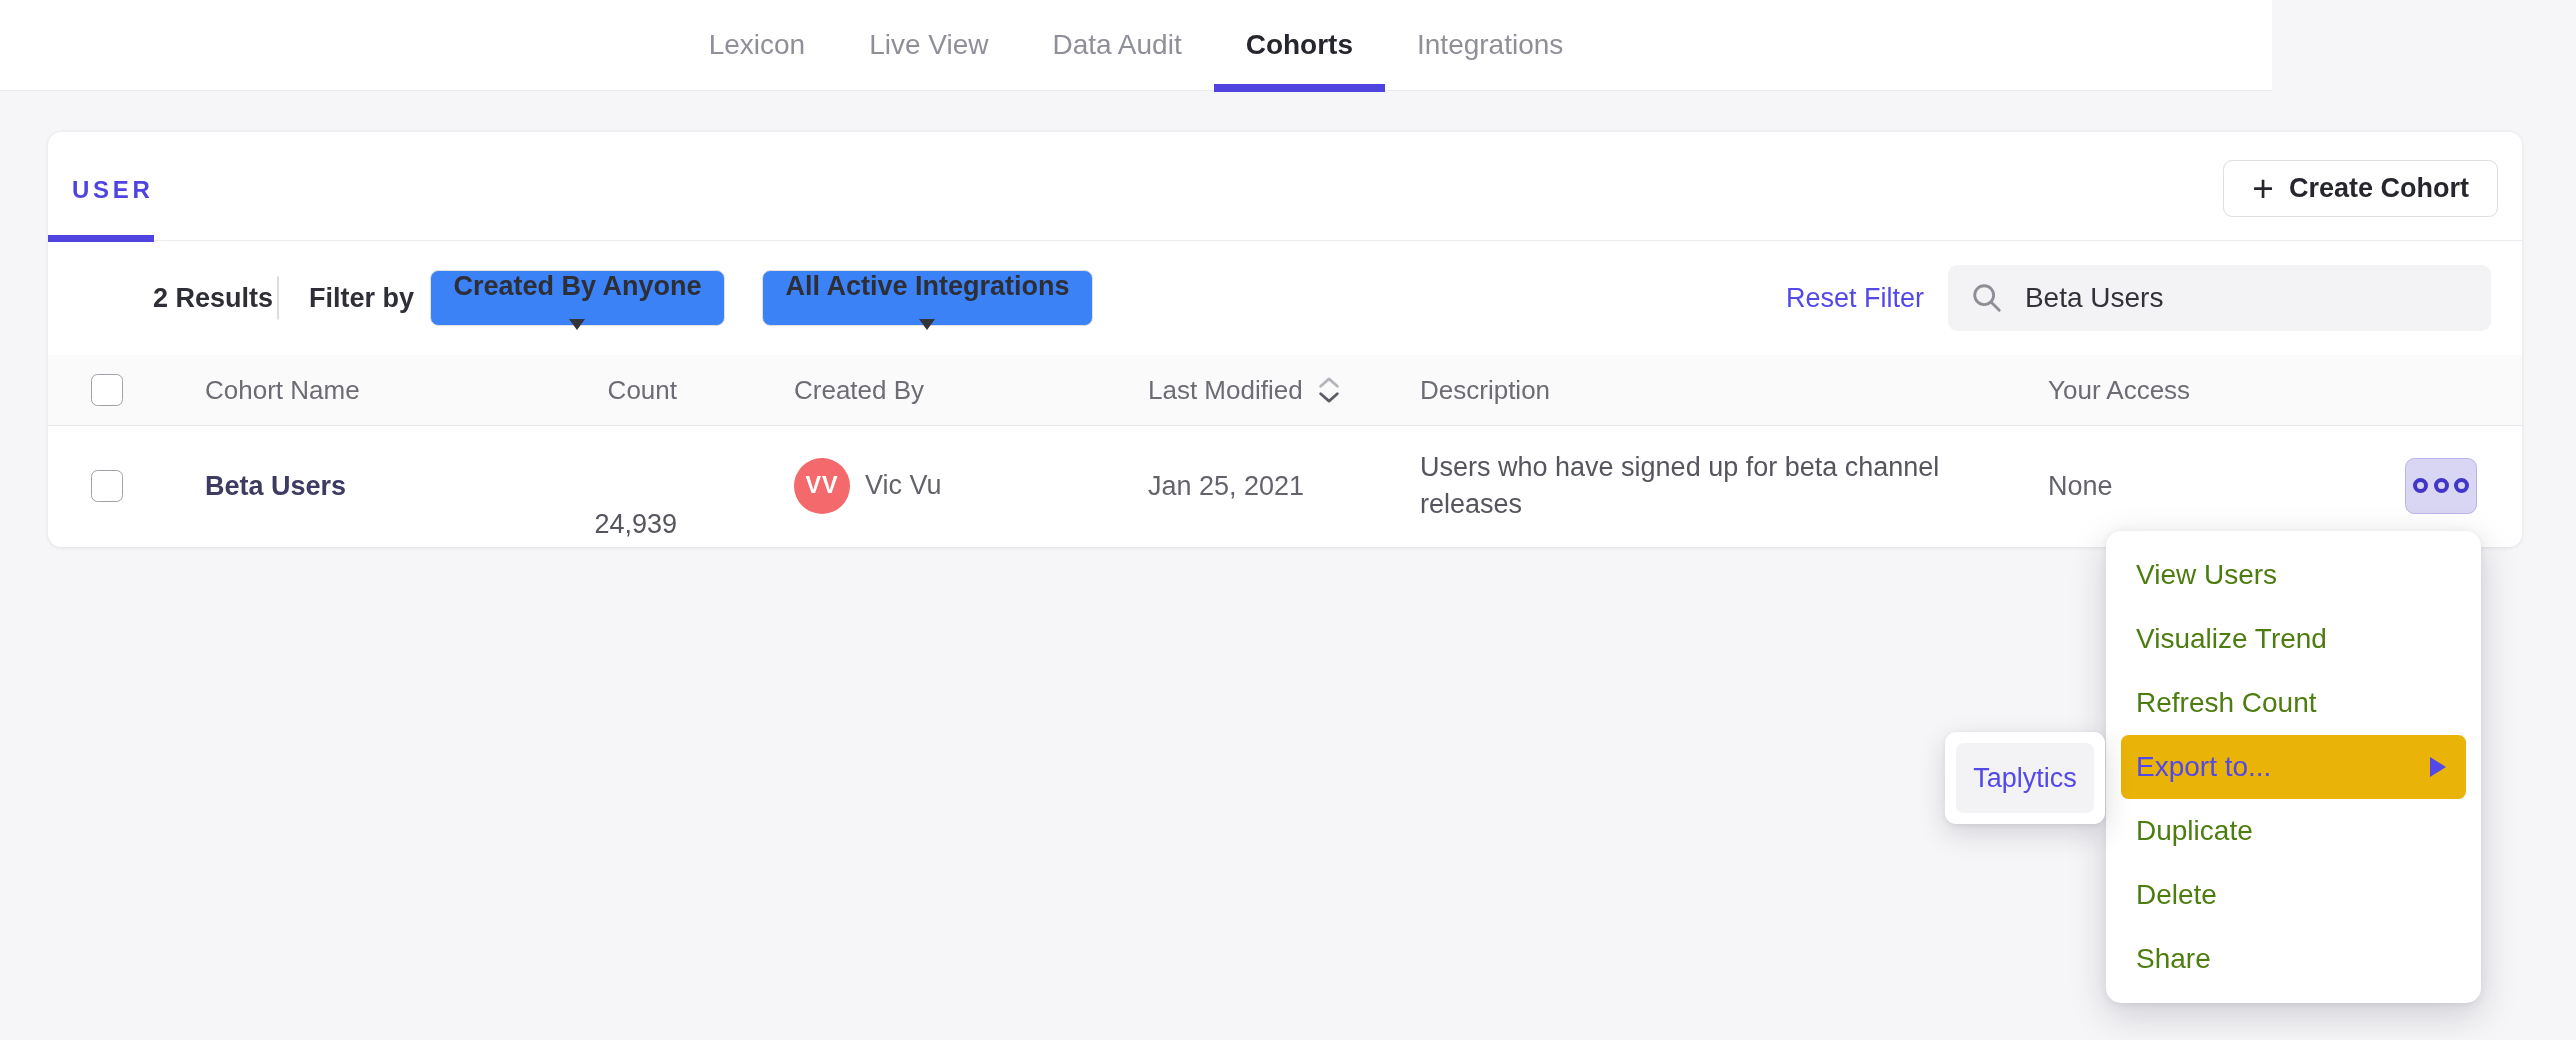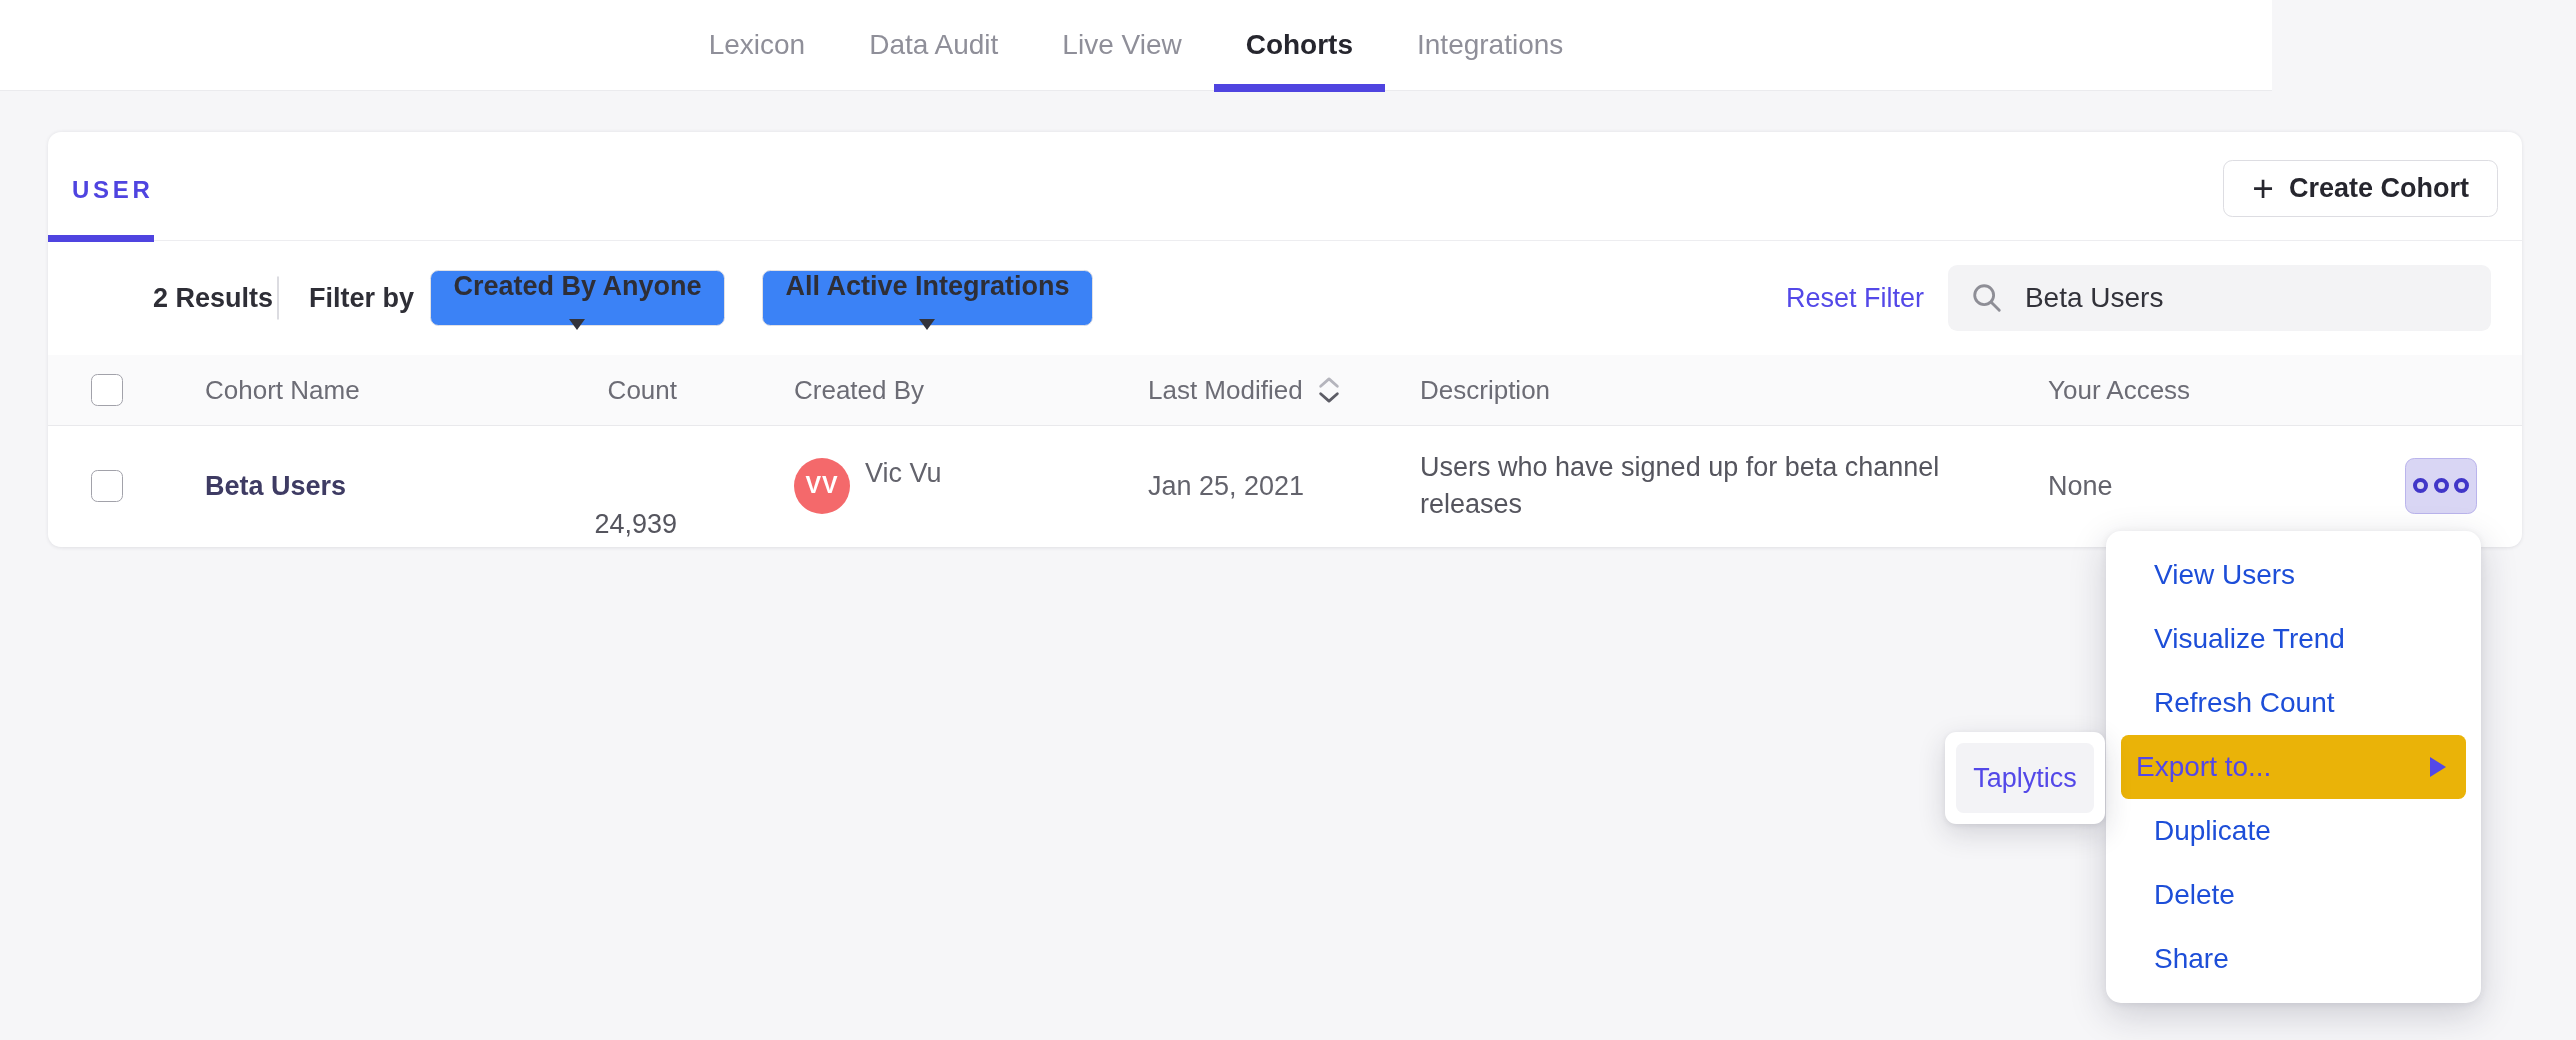--- a/index.html
+++ b/index.html
@@ -94,21 +94,21 @@
   .col-access { left: 2000px; }
 
   .checkbox {
     width: 32px; height: 32px; border: 1.9px solid #a2a2aa; border-radius: 6.5px;
     background: #fff; cursor: pointer;
   }
 
   .trow { position: relative; height: 119px; }
   .row-name { font-size: 27px; font-weight: 700; color: #3e3b63; cursor: pointer; }
   .row-count { font-size: 27px; color: #55555e; margin-top: 38px; }
-  .creator-cell { display: flex; gap: 15px; }
+  .creator-cell { display: flex; align-items: center; gap: 15px; }
   .avatar {
     width: 56px; height: 56px; border-radius: 50%; background: #f4696b;
     display: flex; align-items: center; justify-content: center;
     color: #fff; font-size: 23.4px; font-weight: 700; letter-spacing: 0.9px;
   }
   .creator-name, .row-date, .row-access { font-size: 27px; color: #63636c; }
   .row-desc { font-size: 27px; line-height: 37px; color: #55555e; width: 523px; }
   .more-btn {
     left: 2357px; width: 72px; height: 56px;
     background: #d9d6f4; border: 1.9px solid #bab4ec; border-radius: 9.3px;
@@ -118,22 +118,22 @@
   .ring { width: 15px; height: 15px; border: 4.7px solid #4136c8; border-radius: 50%; }
 
   
   .context-menu {
     position: absolute; left: 2106px; top: 531px; width: 375px;
     background: #fff; border-radius: 15px; padding: 12px 0;
     box-shadow: 0 11.2px 37px rgba(30,30,55,0.18), 0 1.9px 7.5px rgba(30,30,55,0.08);
     z-index: 10;
   }
   .menu-item {
-    height: 64px; display: flex; align-items: center; padding-left: 48px;
-    font-size: 28px; color: #1d4ed8; cursor: pointer;
+    height: 64px; display: flex; align-items: center; padding-left: 30px;
+    font-size: 28px; color: #4d7c0f; cursor: pointer;
   }
   .menu-item.highlight {
     margin: 0 15px; padding-left: 15px; border-radius: 7.5px;
     background: #eab308; color: #5348e8; position: relative;
   }
   .submenu-arrow {
     position: absolute; right: 20.5px; top: 50%; transform: translateY(-50%);
     width: 0; height: 0; border-top: 10.3px solid transparent;
     border-bottom: 10.3px solid transparent; border-left: 16px solid #5348e8;
   }
@@ -149,22 +149,22 @@
     width: 100%; height: 100%; background: #f3f3f6; border-radius: 7.5px;
     display: flex; align-items: center; justify-content: center;
     font-size: 27px; color: #5348e8; cursor: pointer;
   }
 </style>
 </head>
 <body>
 
 <header class="topnav">
   <div class="tab">Lexicon</div>
+  <div class="tab">Live View</div>
   <div class="tab">Data Audit</div>
-  <div class="tab">Live View</div>
   <div class="tab active">Cohorts</div>
   <div class="tab">Integrations</div>
 </header>
 
 <main class="card">
 
   <div class="card-tabbar">
     <div class="user-tab">USER</div>
     <div class="user-underline"></div>
     <button class="create-btn">

